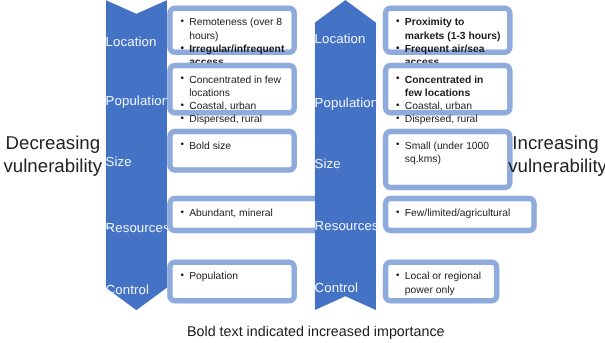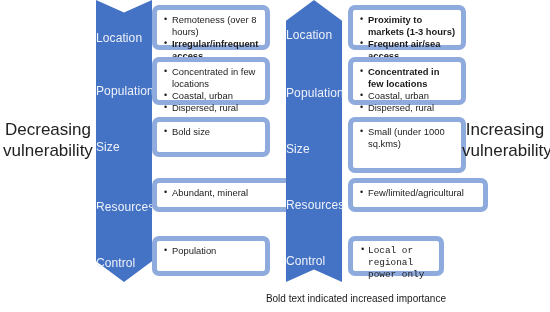--- a/index.html
+++ b/index.html
@@ -108,25 +108,25 @@
     left: 0;
     top: -0.5px;
     font-size: 9px;
     color: #1a1a1a;
   }
   .callout li.bold { font-weight: bold; }
 
   
   #footnote {
     position: absolute;
-    left: 186px;
+    left: 170px;
     top: 293px;
     width: 260px;
-    text-align: right;
-    font-size: 10px;
+    text-align: left;
+    font-size: 13px;
     color: #1a1a1a;
   }
 </style>
 </head>
 <body>
 
 <div class="stage">
 
   <div class="side-caption" id="caption-left">Decreasing
 vulnerability</div>
@@ -204,21 +204,21 @@
       <div class="callout" style="left: 62px; top: 117px; width: 118px; height: 56px; border-color: rgb(143, 170, 220);">
         <ul>
           <li>Small (under 1000 sq.kms)</li>
         </ul>
       </div>
       <div class="callout" style="left: 62px; top: 178px; width: 140px; height: 34px; border-color: rgb(143, 170, 220);">
         <ul>
           <li>Few/limited/agricultural</li>
         </ul>
       </div>
-      <div class="callout" style="left: 62px; top: 236px; width: 96px; height: 40px; border-color: rgb(143, 170, 220); font-family: Liberation Mono, monospace;">
+      <div class="callout" style="left: 62px; top: 236px; width: 106px; height: 40px; border-color: rgb(143, 170, 220);">
         <ul>
           <li>Local or regional power only</li>
         </ul>
       </div>
     </div>
 
   <div class="side-caption" id="caption-right">Increasing
 vulnerability</div>
 
   <div id="footnote">Bold text indicated increased importance</div>

